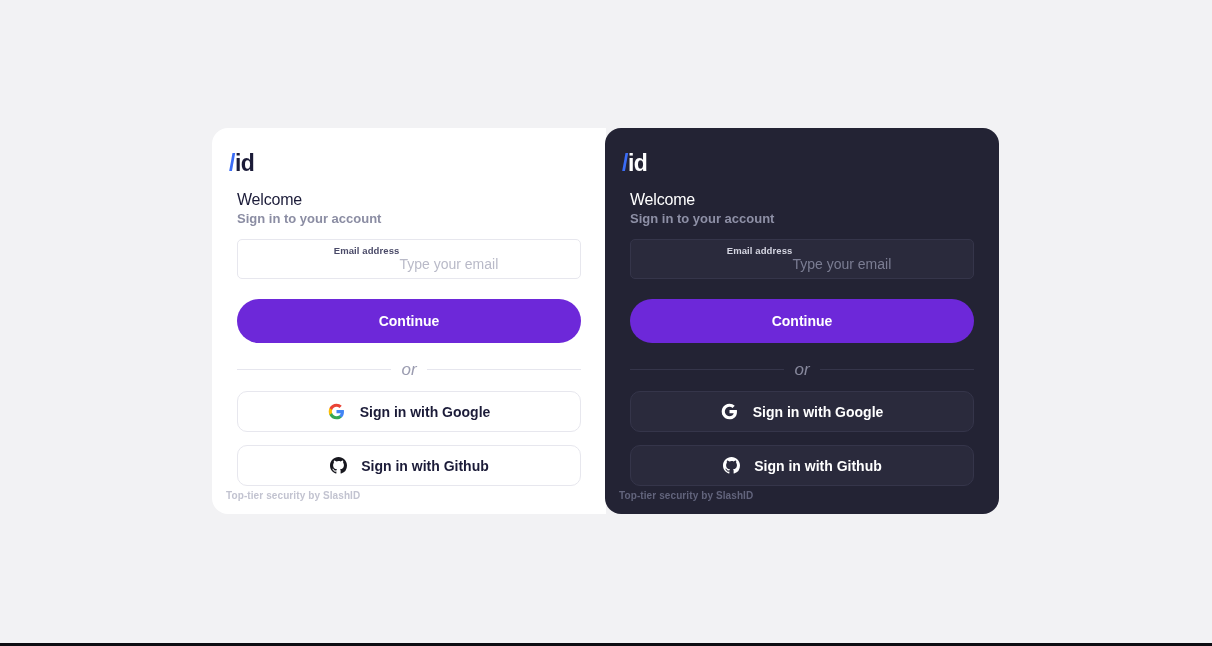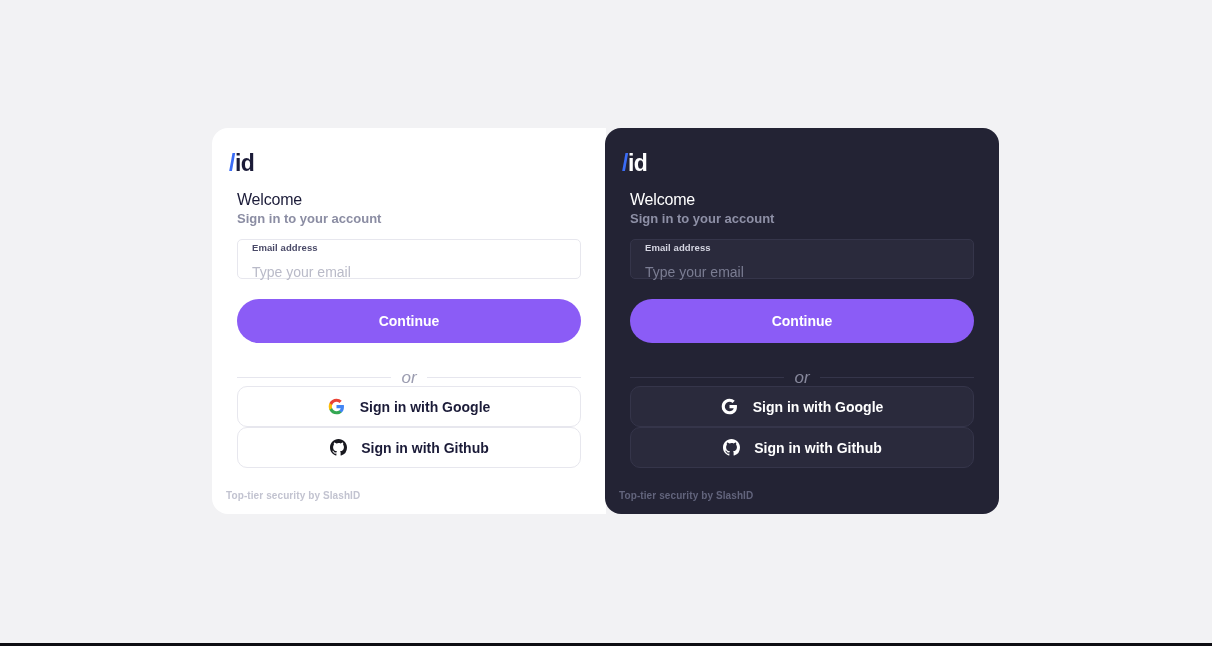--- a/index.html
+++ b/index.html
@@ -85,21 +85,21 @@
   .subhead-dark { color: #8e90a6; }
 
   
   .field {
     margin: 13px 11px 0 11px;
     height: 40px;
     box-sizing: border-box;
     border-radius: 5px;
     padding: 6px 0 0 14px;
     display: flex;
-    flex-direction: column;
+    flex-direction: row;
     justify-content: center;
   }
   .field-light {
     background: #ffffff;
     border: 1px solid #e7e7ee;
   }
   .field-dark {
     background: #2a2a3c;
     border: 1px solid #35354a;
   }
@@ -114,25 +114,25 @@
   .field-value {
     font-size: 14px;
     line-height: 1.25;
     margin-top: 10px;
   }
   .field-value-light { color: #b9bac8; }
   .field-value-dark { color: #7b7d93; }
 
   
   .primary-btn {
-    margin: 20px 11px 8px 11px;
+    margin: 20px 11px 0 11px;
     height: 44px;
     border: none;
     border-radius: 22px;
-    background: #8b5cf6;
+    background: #6d28d9;
     color: #ffffff;
     font-family: "Liberation Sans", sans-serif;
     font-size: 14px;
     font-weight: bold;
     cursor: pointer;
     display: flex;
     align-items: center;
     justify-content: center;
   }
 
@@ -152,21 +152,21 @@
   .divider .or {
     font-size: 17px;
     line-height: 1;
     font-style: italic;
   }
   .divider-light .or { color: #9b9cb0; }
   .divider-dark .or  { color: #87889c; }
 
   
   .social-btn {
-    margin: 0 11px 0 11px;
+    margin: 13px 11px 0 11px;
     height: 41px;
     box-sizing: border-box;
     border-radius: 10px;
     display: flex;
     align-items: center;
     justify-content: center;
     gap: 14px;
     cursor: pointer;
     font-size: 14px;
     font-weight: bold;

